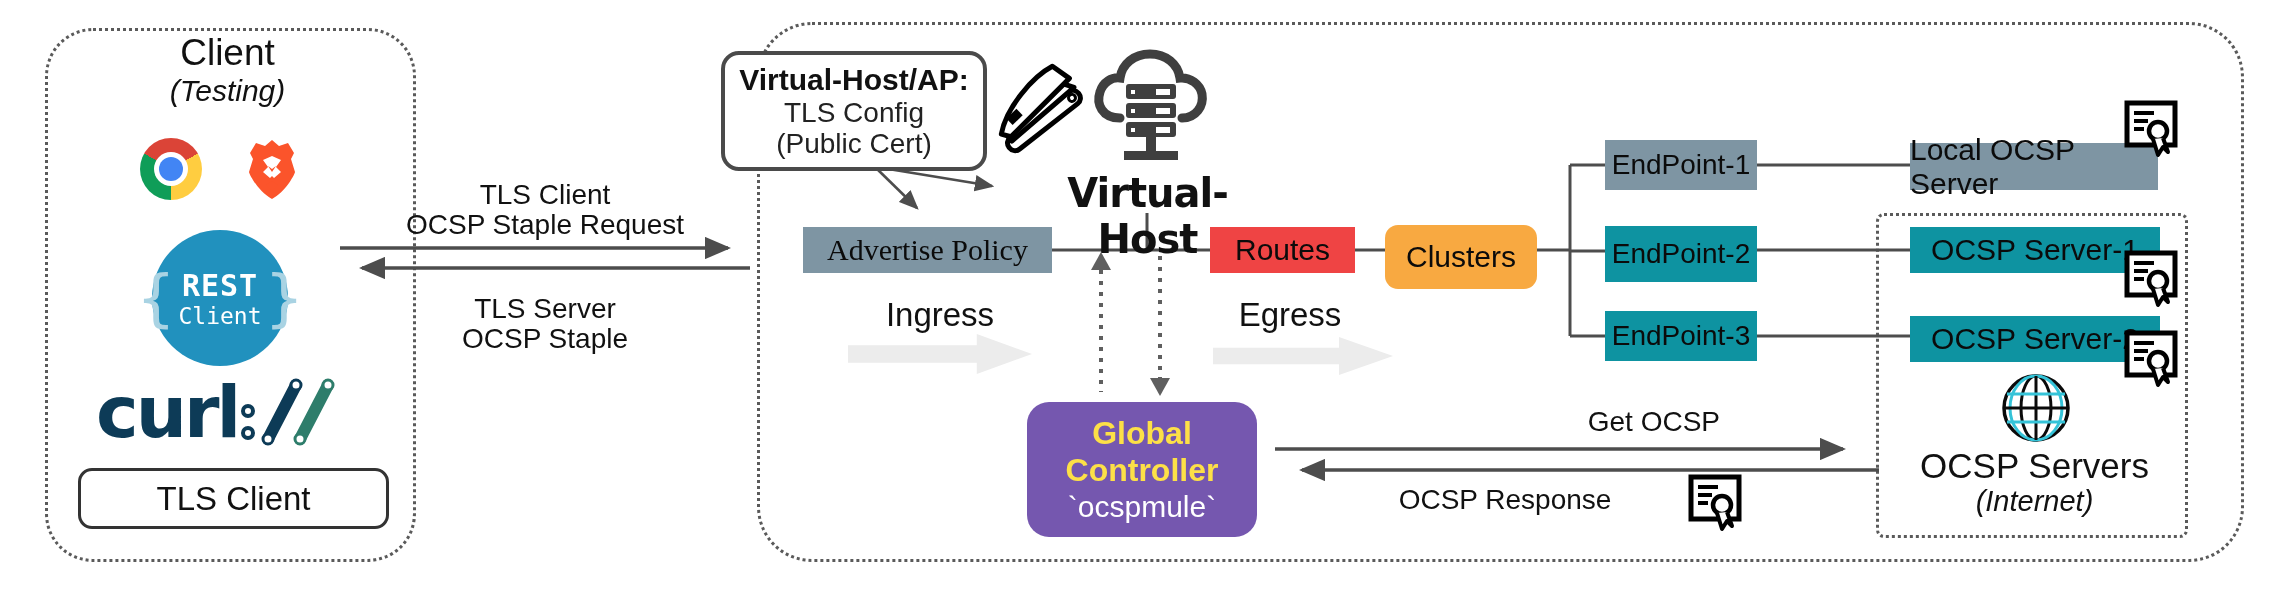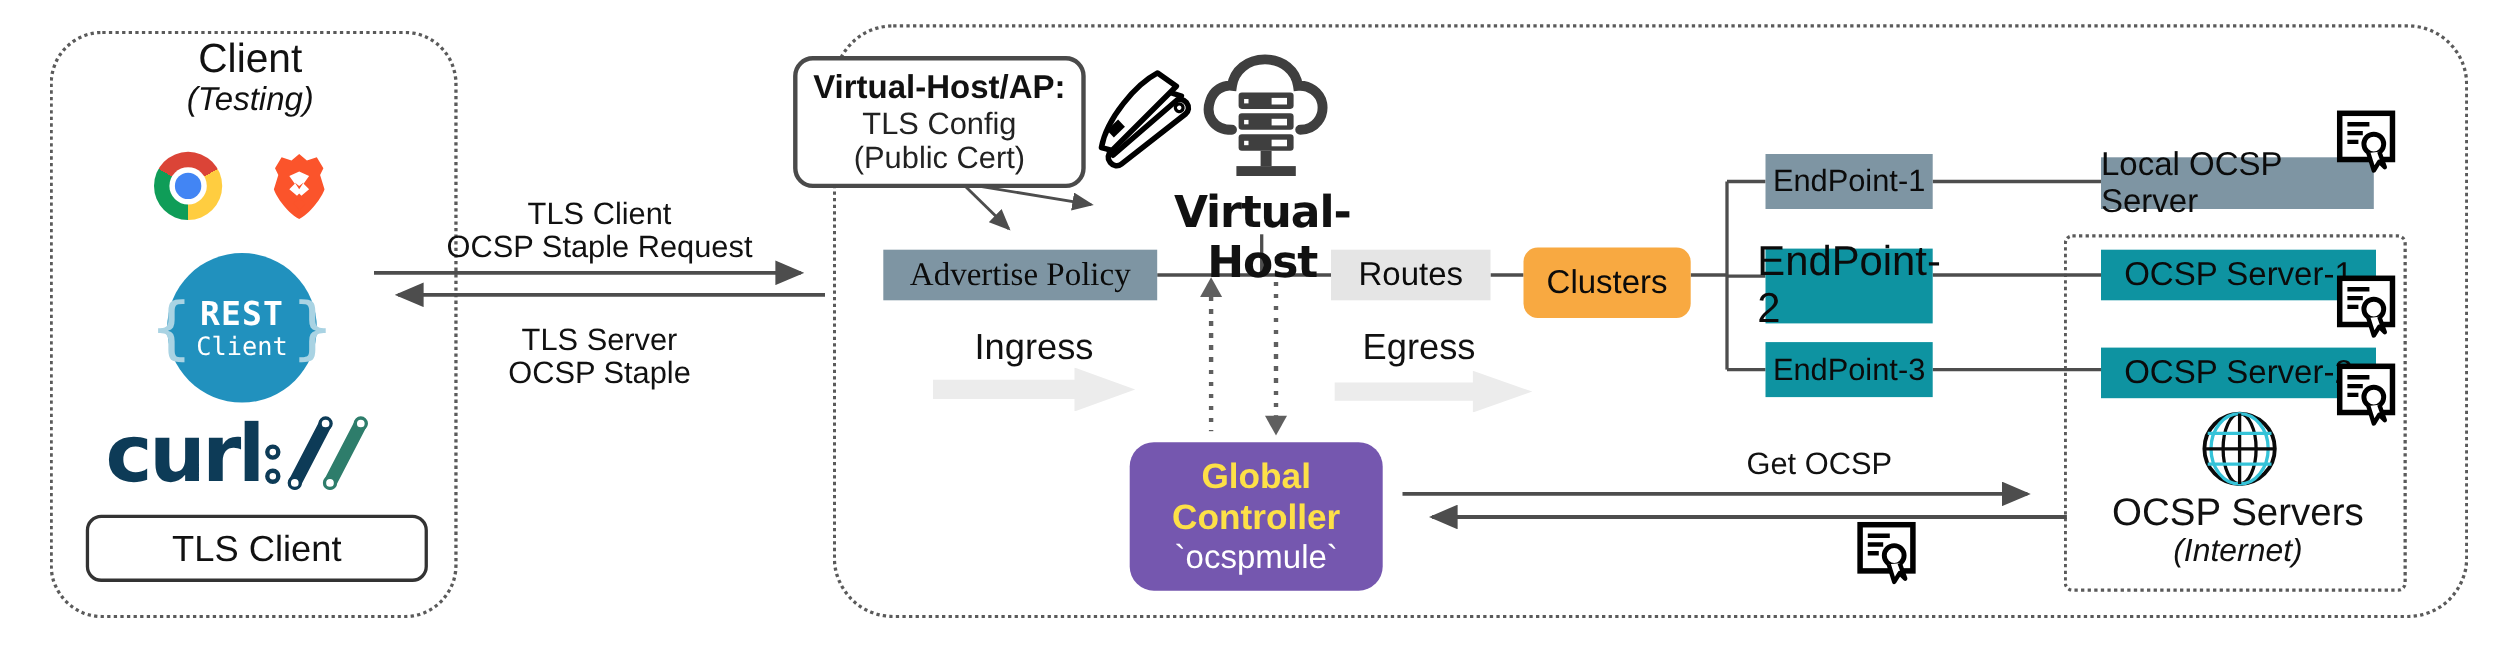--- a/index.html
+++ b/index.html
@@ -8,21 +8,21 @@
   .abs{position:absolute;}
   
   .dashed-box{position:absolute;border:3px dotted #5a5a5a;background:transparent;}
   .client-box{left:45px;top:28px;width:365px;height:528px;border-radius:48px;}
   .main-box{left:757px;top:22px;width:1481px;height:534px;border-radius:55px;}
   .inner-box{left:1876px;top:213px;width:306px;height:319px;border-radius:8px;border-width:3px;}
   
   .node{position:absolute;display:flex;align-items:center;justify-content:center;
         border-radius:0;font-size:30px;color:#0b0b0b;z-index:2;}
   .steel{background:#7E95A3;}
-  .green{background:#e5e5e5;}
+  .green{background:#ef4444;}
   .orange{background:#F8A941;border-radius:13px;}
   .teal{background:#0E93A1;}
   
   .lbl{position:absolute;text-align:center;z-index:2;}
   .client-title{left:45px;top:32px;width:365px;font-size:37px;}
   .client-sub{left:45px;top:74px;width:365px;font-size:30px;font-style:italic;}
   .hs{width:420px;left:335px;font-size:28px;line-height:30px;}
   .vh{left:1020px;top:170px;width:255px;font-size:40px;font-weight:800;
       font-family:"DejaVu Sans",sans-serif;letter-spacing:-1px;}
   .flow-lbl{font-size:33px;}
@@ -202,21 +202,21 @@
   <div class="block-arrow" style="left:848px;top:334px;width:184px;height:40px;"></div>
   <div class="lbl flow-lbl" style="left:1200px;top:296px;width:180px;">Egress</div>
   <div class="block-arrow" style="left:1213px;top:337px;width:180px;height:38px;"></div>
 
   <div class="tri-up" style="left:1091px;top:252px;"></div>
   <div class="vdots" style="left:1099px;top:270px;height:122px;"></div>
   <div class="vdots" style="left:1158px;top:256px;height:122px;"></div>
   <div class="tri-down" style="left:1150px;top:378px;"></div>
 
   <div class="node steel" style="left:1605px;top:140px;width:152px;height:50px;font-size:28px;">EndPoint-1</div>
-  <div class="node teal" style="left:1605px;top:226px;width:152px;height:68px;font-size:38px;">EndPoint-2</div>
+  <div class="node teal" style="left:1605px;top:226px;width:152px;height:56px;font-size:28px;">EndPoint-2</div>
   <div class="node teal" style="left:1605px;top:311px;width:152px;height:50px;font-size:28px;">EndPoint-3</div>
 
   <div class="node steel" style="left:1910px;top:143px;width:248px;height:47px;">Local OCSP Server</div>
   <svg class="icon" style="left:2124px;top:100px;" width="54" height="58" viewBox="0 0 54 58">
     <rect x="3" y="3" width="48" height="42" fill="#fff" stroke="#000" stroke-width="5"></rect>
     <line x1="10" y1="13" x2="30" y2="13" stroke="#000" stroke-width="4"></line>
     <line x1="10" y1="21" x2="24" y2="21" stroke="#000" stroke-width="4"></line>
     <line x1="10" y1="29" x2="20" y2="29" stroke="#000" stroke-width="4"></line>
     <circle cx="34" cy="31" r="9" fill="#fff" stroke="#000" stroke-width="4.5"></circle>
     <path d="M29 39 L34 55 L39 47 L44 52 L39 38" fill="#fff" stroke="#000" stroke-width="4" stroke-linejoin="round"></path>
@@ -254,20 +254,21 @@
   <div class="lbl intl-title">OCSP Servers</div>
   <div class="lbl intl-sub">(Internet)</div>
 
   <div class="abs gc">
     <div class="g1">Global</div>
     <div class="g1">Controller</div>
     <div class="g3">`ocspmule`</div>
   </div>
 
   <div class="lbl get-lbl">Get OCSP</div>
+  <div class="lbl resp-lbl">OCSP Response</div>
   <svg class="icon" style="left:1688px;top:474px;" width="54" height="58" viewBox="0 0 54 58">
     <rect x="3" y="3" width="48" height="42" fill="#fff" stroke="#000" stroke-width="5"></rect>
     <line x1="10" y1="13" x2="30" y2="13" stroke="#000" stroke-width="4"></line>
     <line x1="10" y1="21" x2="24" y2="21" stroke="#000" stroke-width="4"></line>
     <line x1="10" y1="29" x2="20" y2="29" stroke="#000" stroke-width="4"></line>
     <circle cx="34" cy="31" r="9" fill="#fff" stroke="#000" stroke-width="4.5"></circle>
     <path d="M29 39 L34 55 L39 47 L44 52 L39 38" fill="#fff" stroke="#000" stroke-width="4" stroke-linejoin="round"></path>
   </svg>
 
 </div>

